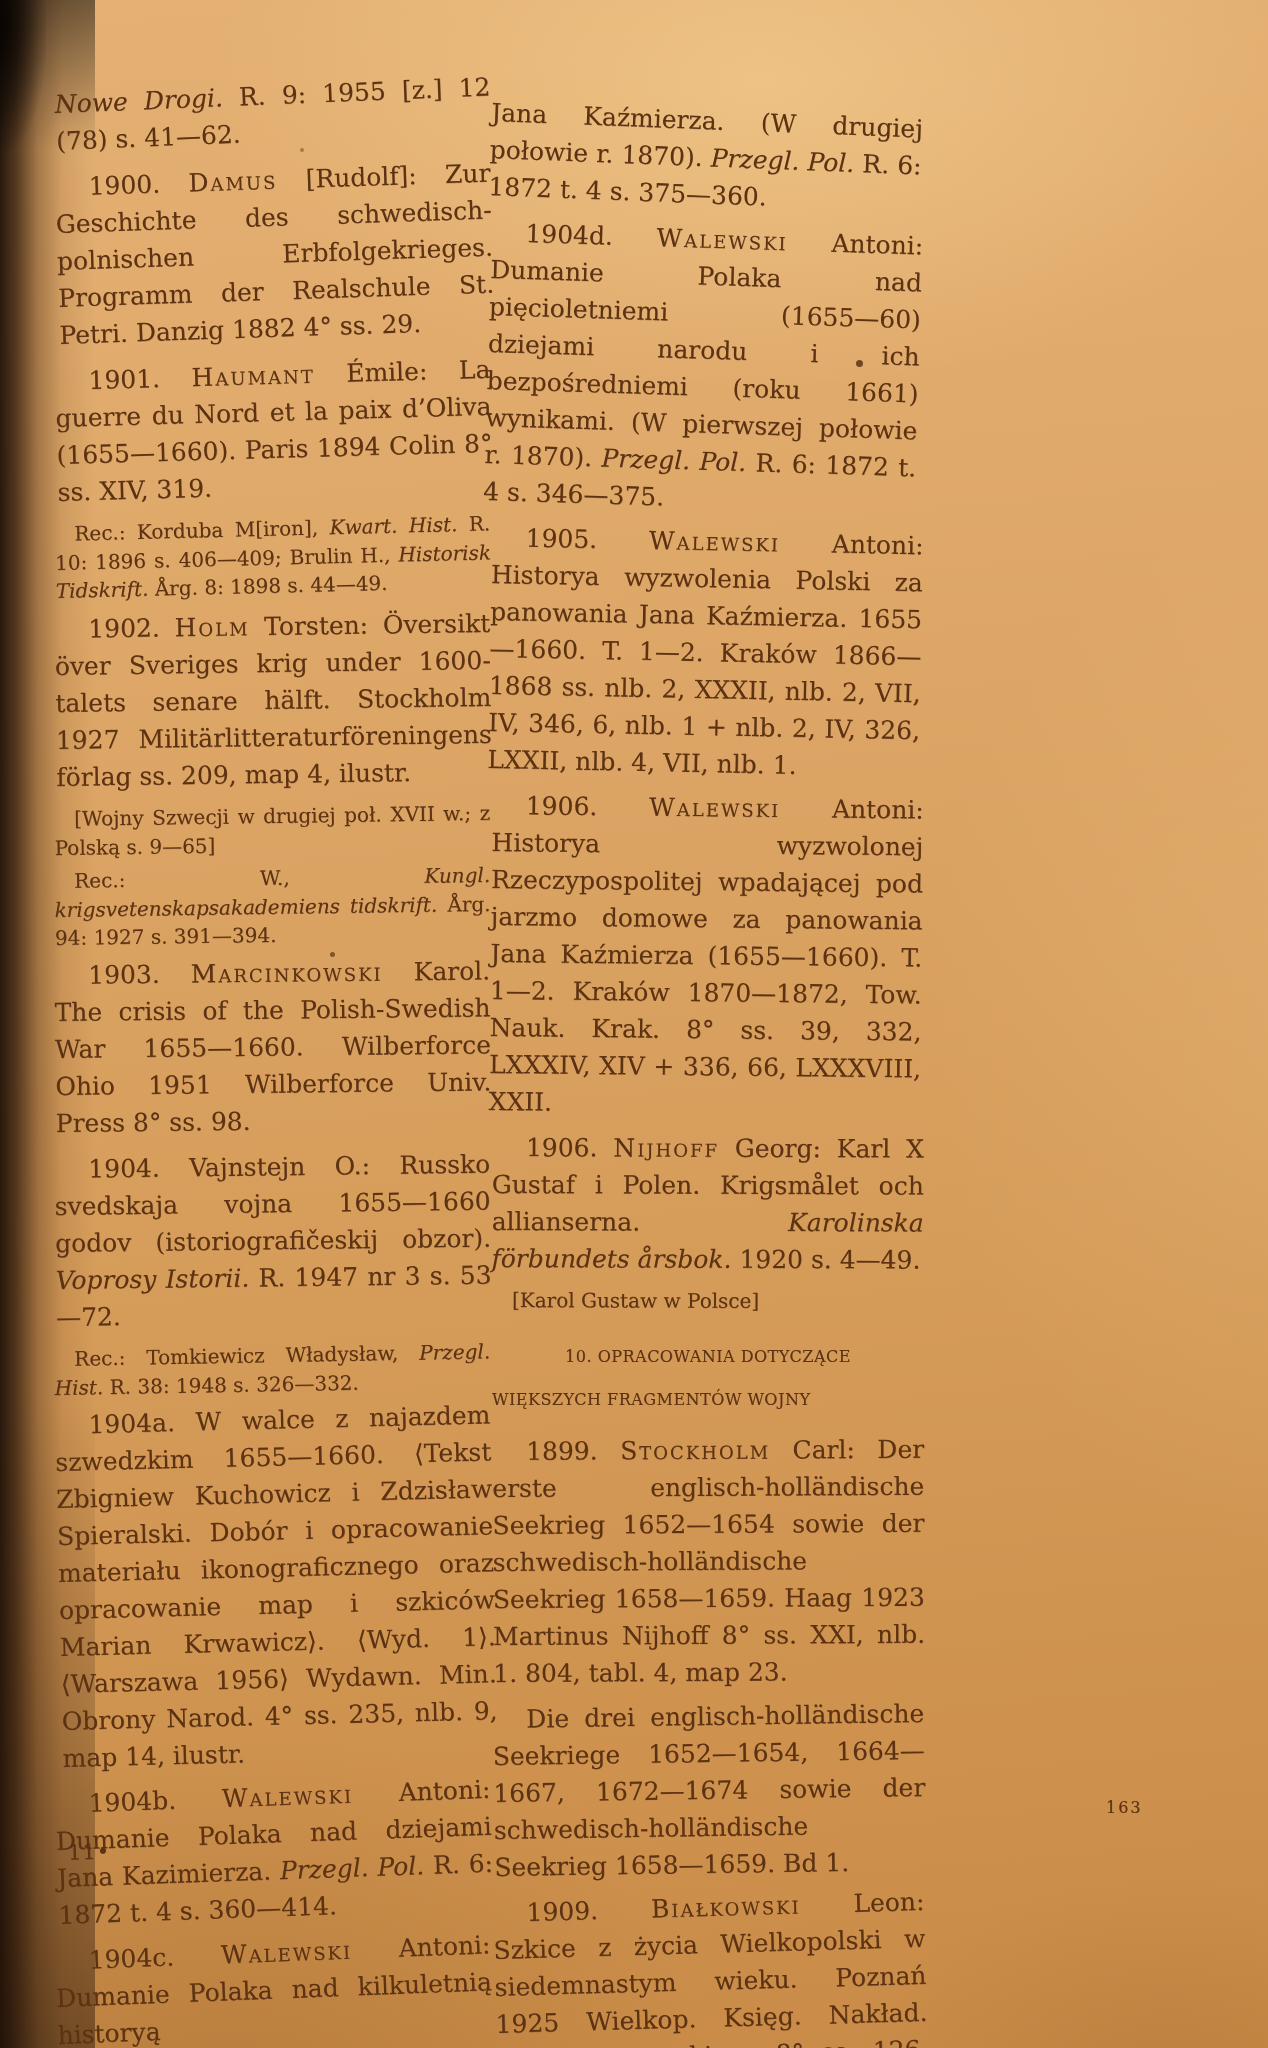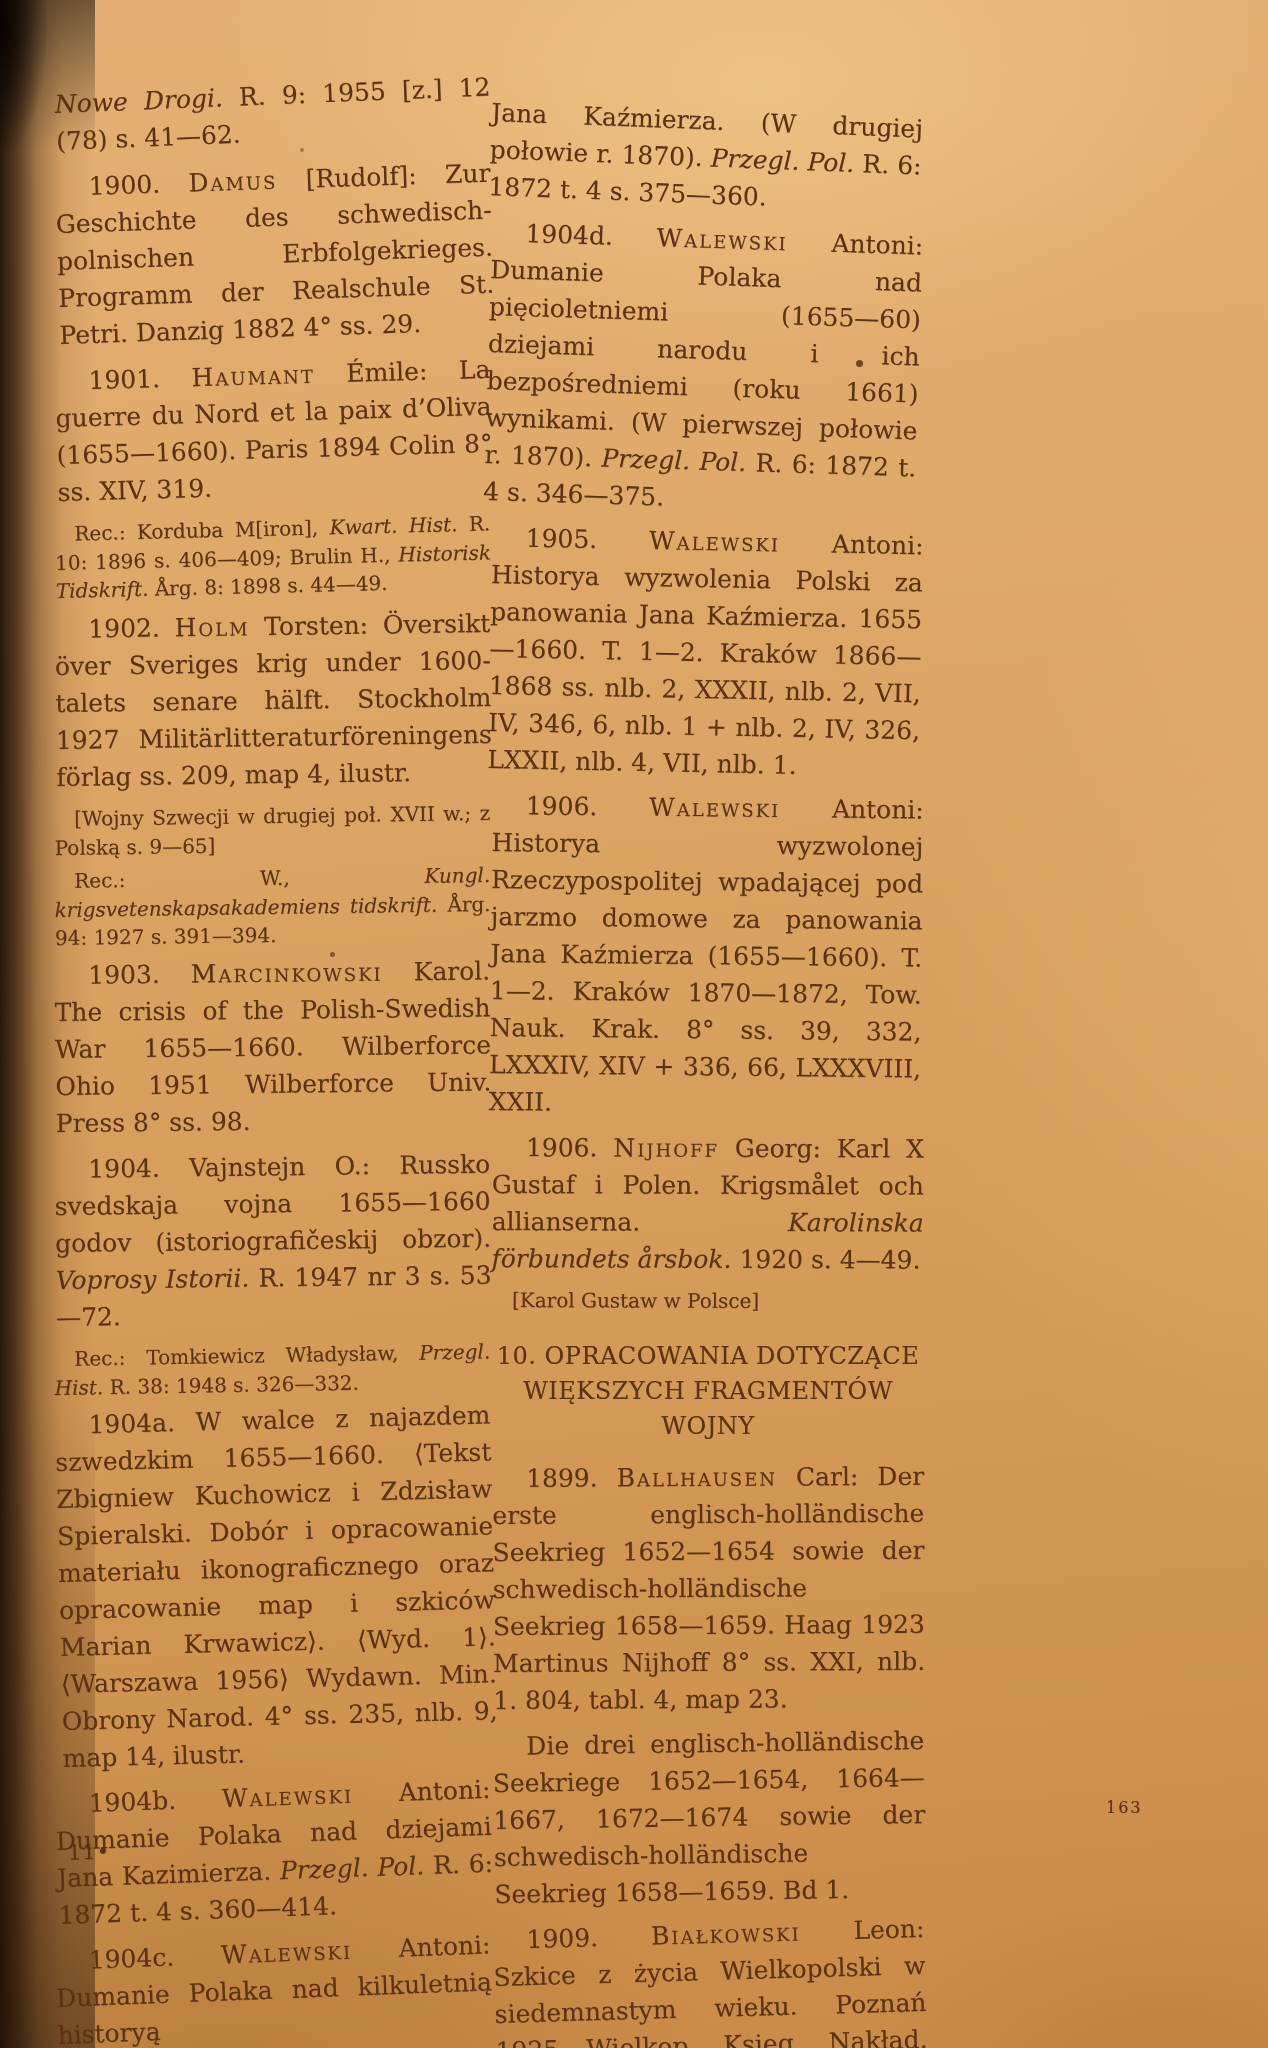--- a/index.html
+++ b/index.html
@@ -42,24 +42,24 @@
     font-size:25px; line-height:37px;
     text-shadow:0.3px 0.4px 0.6px rgba(70,36,12,0.35);
     transform-origin:left top;
   }
   .entry, .para { text-indent:34px; }
   .cont  { text-indent:0; }
   .rec {
     font-size:20px; line-height:28.5px;
     text-indent:20px; margin-bottom:5px;
   }
-  .heading  { text-align:center; text-indent:0; font-size:24px; line-height:35px;
+  .heading  { text-align:center; text-indent:0; font-size:16px; line-height:35px;
               letter-spacing:0.5px; margin:24px 0 0 0; }
-  .heading2 { text-align:center; text-indent:0; font-size:24px; line-height:35px;
-              letter-spacing:0.5px; margin:0 0 16px 0; }
+  .heading2 { text-indent:0; font-size:16px; line-height:35px;
+              letter-spacing:0.5px; margin:8px 0 16px 0; }
   span.sc { font-variant:small-caps; letter-spacing:2px; }
   span.i  { font-style:italic; }
   .page-number {
     position:absolute; left:1106px; top:1798px;
     font-size:16px; letter-spacing:2px;
     text-shadow:0.3px 0.4px 0.6px rgba(70,36,12,0.4);
   }
   .signature {
     position:absolute; left:68px; top:1840px;
     font-size:21px; letter-spacing:1px; transform:rotate(-2deg);
@@ -94,21 +94,21 @@
     </div>
   <div class="col col-right" id="col-right">
       <p class="blk cont" style="transform: rotate(2.2deg);"><span>Jana Kaźmierza. (W drugiej połowie r. 1870). </span><span class="i">Przegl. Pol.</span><span> R. 6: 1872 t. 4 s. 375—360.</span></p>
       <p class="blk entry" style="transform: rotate(1.8deg);"><span>1904d. </span><span class="sc">Walewski</span><span> Antoni: Dumanie Polaka nad pięcioletniemi (1655—60) dziejami narodu i ich bezpośredniemi (roku 1661) wynikami. (W pierwszej połowie r. 1870). </span><span class="i">Przegl. Pol.</span><span> R. 6: 1872 t. 4 s. 346—375.</span></p>
       <p class="blk entry" style="transform: rotate(1.1deg);"><span>1905. </span><span class="sc">Walewski</span><span> Antoni: Historya wyzwolenia Polski za panowania Jana Kaźmierza. 1655—1660. T. 1—2. Kraków 1866—1868 ss. nlb. 2, XXXII, nlb. 2, VII, IV, 346, 6, nlb. 1 + nlb. 2, IV, 326, LXXII, nlb. 4, VII, nlb. 1.</span></p>
       <p class="blk entry" style="transform: rotate(0.6deg);"><span>1906. </span><span class="sc">Walewski</span><span> Antoni: Historya wyzwolonej Rzeczypospolitej wpadającej pod jarzmo domowe za panowania Jana Kaźmierza (1655—1660). T. 1—2. Kraków 1870—1872, Tow. Nauk. Krak. 8° ss. 39, 332, LXXXIV, XIV + 336, 66, LXXXVIII, XXII.</span></p>
       <p class="blk entry" style="transform: rotate(0.2deg);"><span>1906. </span><span class="sc">Nijhoff</span><span> Georg: Karl X Gustaf i Polen. Krigsmålet och allianserna. </span><span class="i">Karolinska förbundets årsbok.</span><span> 1920 s. 4—49.</span></p>
       <p class="blk rec" style="transform: rotate(0.2deg);"><span>[Karol Gustaw w Polsce]</span></p>
       <p class="blk heading"><span>10. OPRACOWANIA DOTYCZĄCE</span></p>
       <p class="blk heading2"><span>WIĘKSZYCH FRAGMENTÓW WOJNY</span></p>
-      <p class="blk entry" style="transform: rotate(-0.3deg);"><span>1899. </span><span class="sc">Ballhausen</span><span> Carl: Der erste englisch-holländische Seekrieg 1652—1654 sowie der schwedisch-holländische Seekrieg 1658—1659. Haag 1923 Martinus Nijhoff 8° ss. XXI, nlb. 1. 804, tabl. 4, map 23.</span></p>
+      <p class="blk entry" style="transform: rotate(-0.3deg);"><span>1899. </span><span class="sc">Stockholm</span><span> Carl: Der erste englisch-holländische Seekrieg 1652—1654 sowie der schwedisch-holländische Seekrieg 1658—1659. Haag 1923 Martinus Nijhoff 8° ss. XXI, nlb. 1. 804, tabl. 4, map 23.</span></p>
       <p class="blk para" style="transform: rotate(-0.8deg);"><span>Die drei englisch-holländische Seekriege 1652—1654, 1664—1667, 1672—1674 sowie der schwedisch-holländische Seekrieg 1658—1659. Bd 1.</span></p>
       <p class="blk entry" style="transform: rotate(-1.6deg);"><span>1909. </span><span class="sc">Białkowski</span><span> Leon: Szkice z życia Wielkopolski w siedemnastym wieku. Poznań 1925 Wielkop. Księg. Nakład. Karola Rzepeckiego 8° ss. 126, nlb. 1.</span></p>
     </div>
 
   <div class="speck speck-a"></div>
   <div class="speck speck-b"></div>
   <div class="speck speck-c"></div>
 
   <div class="signature">11•</div>
   <div class="page-number">163</div>

